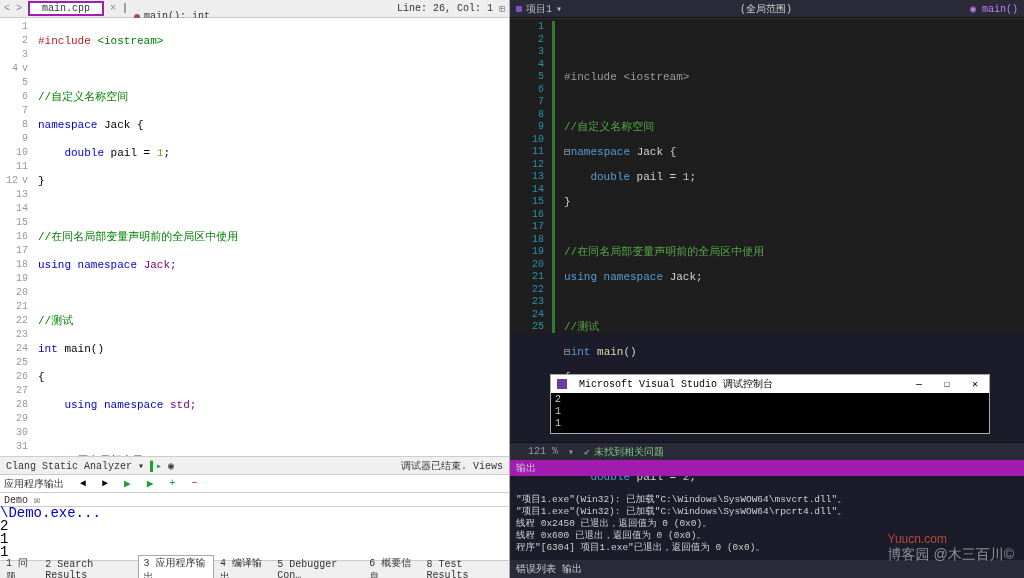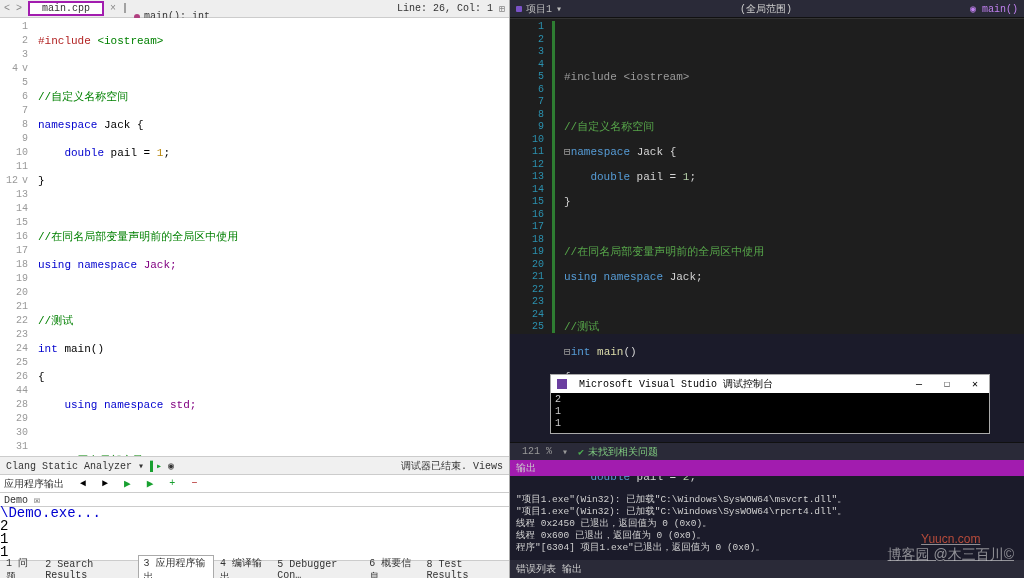--- a/index.html
+++ b/index.html
@@ -53,28 +53,28 @@
 .d-blue { color: #569cd6; }
 .d-white { color: #d4d4d4; }
 .d-num { color: #b5cea8; }
 .d-yellow { color: #dcdcaa; }
 .console-win { position: absolute; left: 40px; top: 374px; width: 440px; height: 60px; background: #000; border: 1px solid #aaa; z-index: 10;}
 .console-title { height: 18px; background: #fff; color: #000; display: flex; align-items: center; padding: 0 6px; font-size: 10px; gap: 12px;}
 .console-title .ic { width: 10px; height: 10px; background: #6b3fa0; display: inline-block;}
 .console-title .sp { flex: 1;}
 .console-title .wbtn { width: 16px; text-align: center; color: #000; font-size: 10px;}
 .console-body { color: #ccc; font-size: 10px; padding: 1px 4px; line-height: 12px;}
-.issues-bar { position: absolute; top: 442px; left: 0; width: 514px; height: 18px; background: #2a2a38; color: #7fc97f; display: flex; align-items: center; font-size: 10px; padding: 0 12px; border-top: 1px solid #111;}
+.issues-bar { position: absolute; top: 442px; left: 0; width: 514px; height: 18px; background: #2a2a38; color: #7fc97f; display: flex; align-items: center; font-size: 10px; padding: 0 18px; border-top: 1px solid #111;}
 .issues-bar .pct { color: #999; margin-right: 10px;}
 .issues-bar .check { color: #4caf50; margin-right: 4px;}
 .output-title { position: absolute; top: 460px; left: 0; width: 514px; height: 16px; background: #a21caf; color: #ccc; font-size: 10px; padding: 0 6px; display: flex; align-items: center;}
 .output-src { position: absolute; top: 476px; left: 14px; width: 514px; height: 16px; background: #1b1b2a; color: #ccc; font-size: 10px; padding: 0 6px; display: flex; align-items: center; gap: 6px; margin-top: 21px;}
 .output-body { position: absolute; top: 492px; left: 0; width: 514px; height: 68px; background: #1b1b2a; color: #d0d0d0; font-size: 9.5px; padding: 2px 6px; line-height: 12px; white-space: pre;}
 .error-tab { position: absolute; top: 560px; left: 0; width: 514px; height: 18px; background: #2a2a38; color: #ccc; font-size: 10px; padding: 0 6px; display:flex; align-items:center;}
-.watermark { position: absolute; right: 10px; bottom: 14px; color: rgba(220,220,220,0.6); font-size: 14px; font-family: "Microsoft YaHei", sans-serif; z-index: 20; text-align: center; text-decoration: underline;}
+.watermark { position: absolute; right: 10px; bottom: 14px; color: rgba(220,220,220,0.6); font-size: 14px; font-family: "Microsoft YaHei", sans-serif; z-index: 20; text-align: left;}
 .watermark .ln1 { font-size: 12px; color: rgba(200,80,60,0.9);}
 </style>
 </head>
 <body>
 
 <div class="left-pane">
   <div class="left-toolbar">
     <span class="tb-btn">&lt;</span>
     <span class="tb-btn">&gt;</span>
     <span class="tab">main.cpp</span>
@@ -109,21 +109,21 @@
         <div class="line">17</div>
         <div class="line">18</div>
         <div class="line">19</div>
         <div class="line">20</div>
         <div class="line">21</div>
         <div class="line">22</div>
         <div class="line">23</div>
         <div class="line">24</div>
         <div class="line">25</div>
         <div class="line">26</div>
-        <div class="line">44</div>
+        <div class="line">27</div>
         <div class="line">28</div>
         <div class="line">29</div>
         <div class="line">30</div>
         <div class="line">31</div>
         <div class="line">32</div>
       </div>
     <div class="code-area">
 <div class="row"><span class="c-red">#include</span><span class="c-green"> &lt;iostream&gt;</span></div>
 <div class="row"></div>
 <div class="row"><span class="c-green">//自定义名称空间</span></div>

